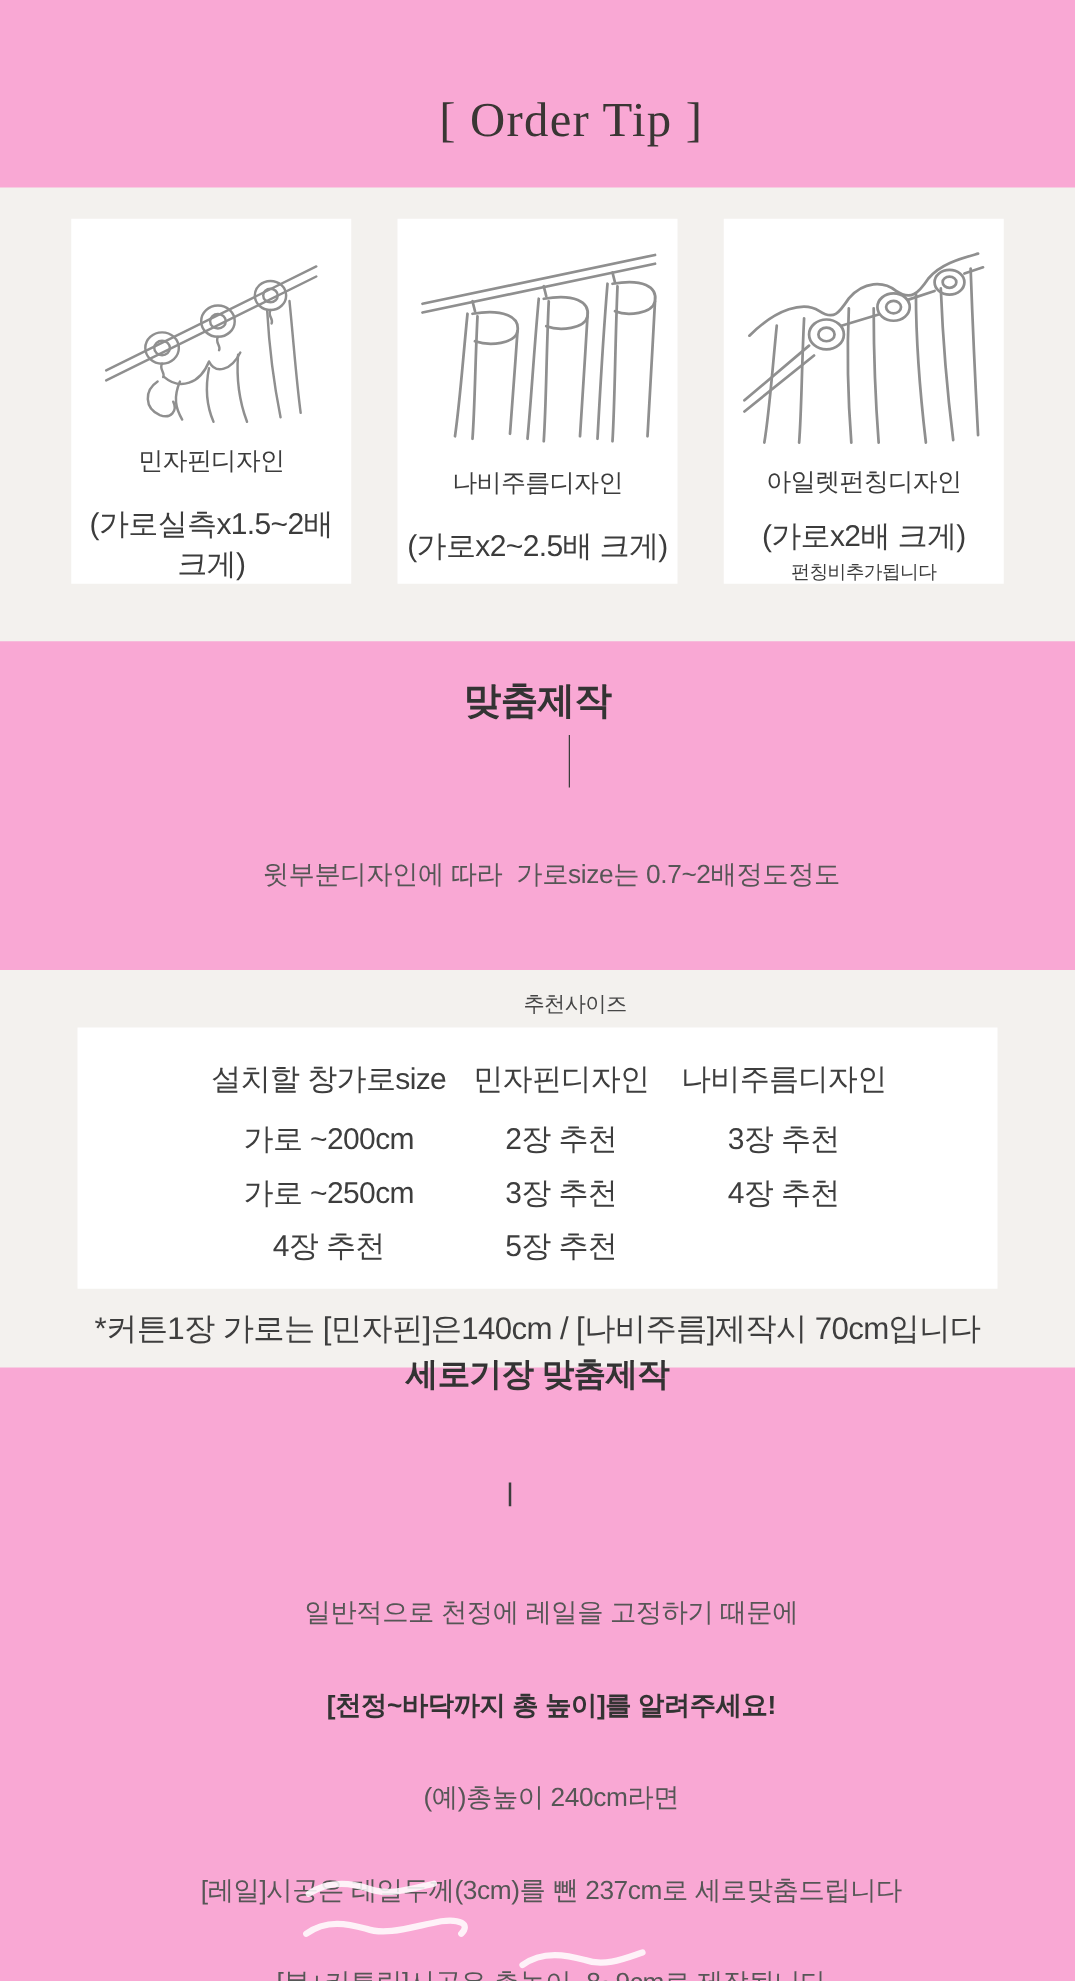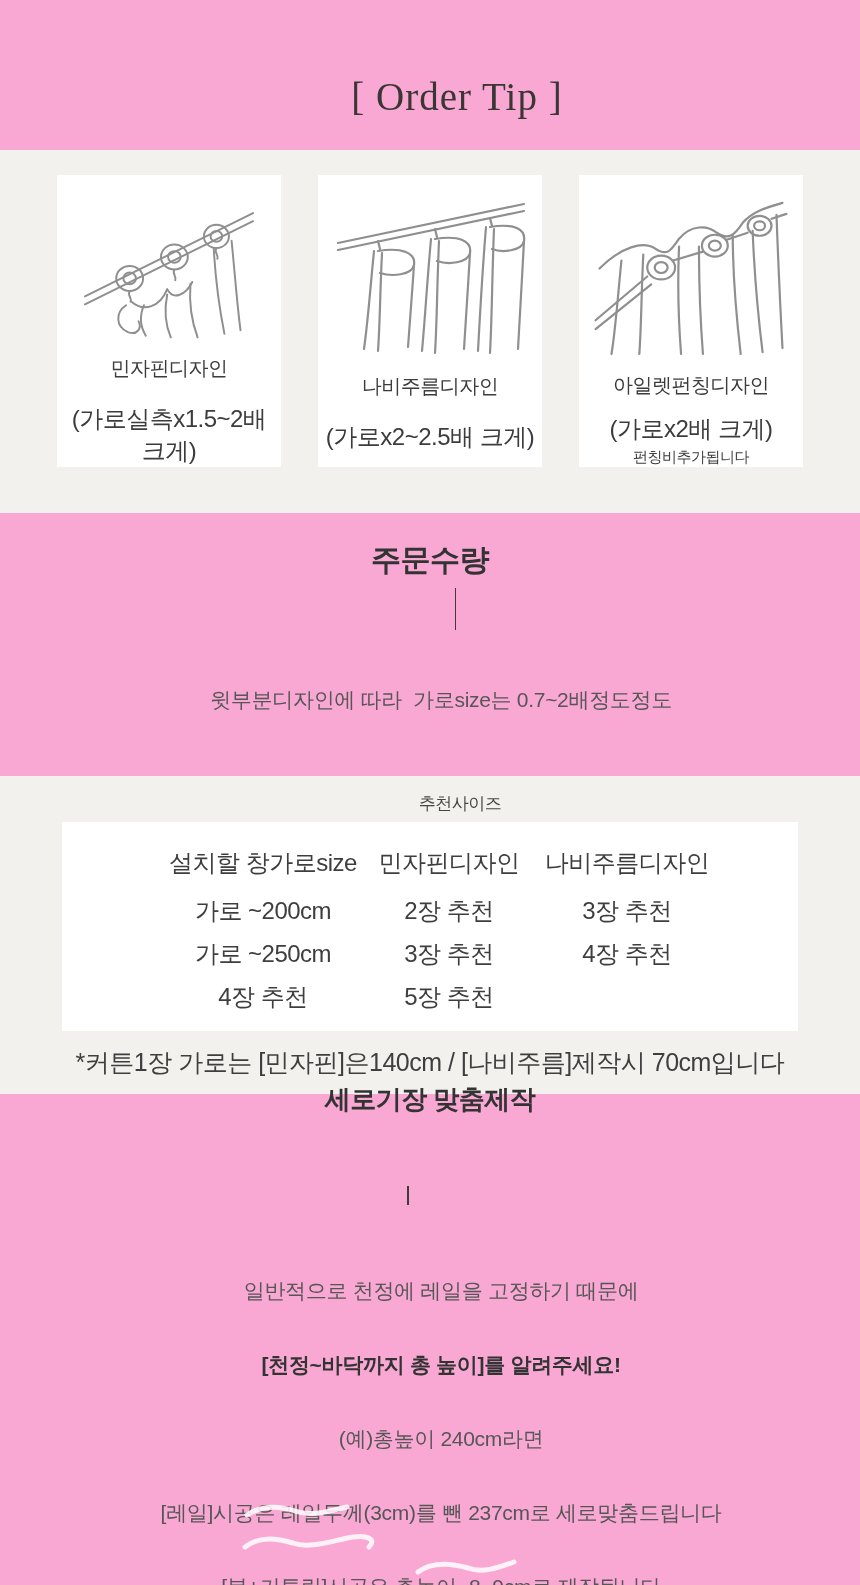--- a/index.html
+++ b/index.html
@@ -176,21 +176,21 @@
           </g>
         </svg>
         <div class="card-label">아일렛펀칭디자인</div>
         <div class="card-sub card-sub-tight">(가로x2배 크게)</div>
         <div class="card-extra">펀칭비추가됩니다</div>
       </div>
 
     </div>
   </div>
 
-  <div class="h2 qty shift-r">주문수량</div>
+  <div class="h2 qty shift-r">맞춤제작</div>
   <div class="vline vline1"></div>
   <div class="p-body p-qty shift-r">
     <span>윗부분디자인에 따라  가로size는 0.7~2배정도정도</span><br>
     <span>더 넓게 커튼 맞춤을 추천드립니다</span>
   </div>
 
   <div class="band band2">
     <div class="table-caption">추천사이즈</div>
     <div class="size-table">
       <div class="trow thead">

